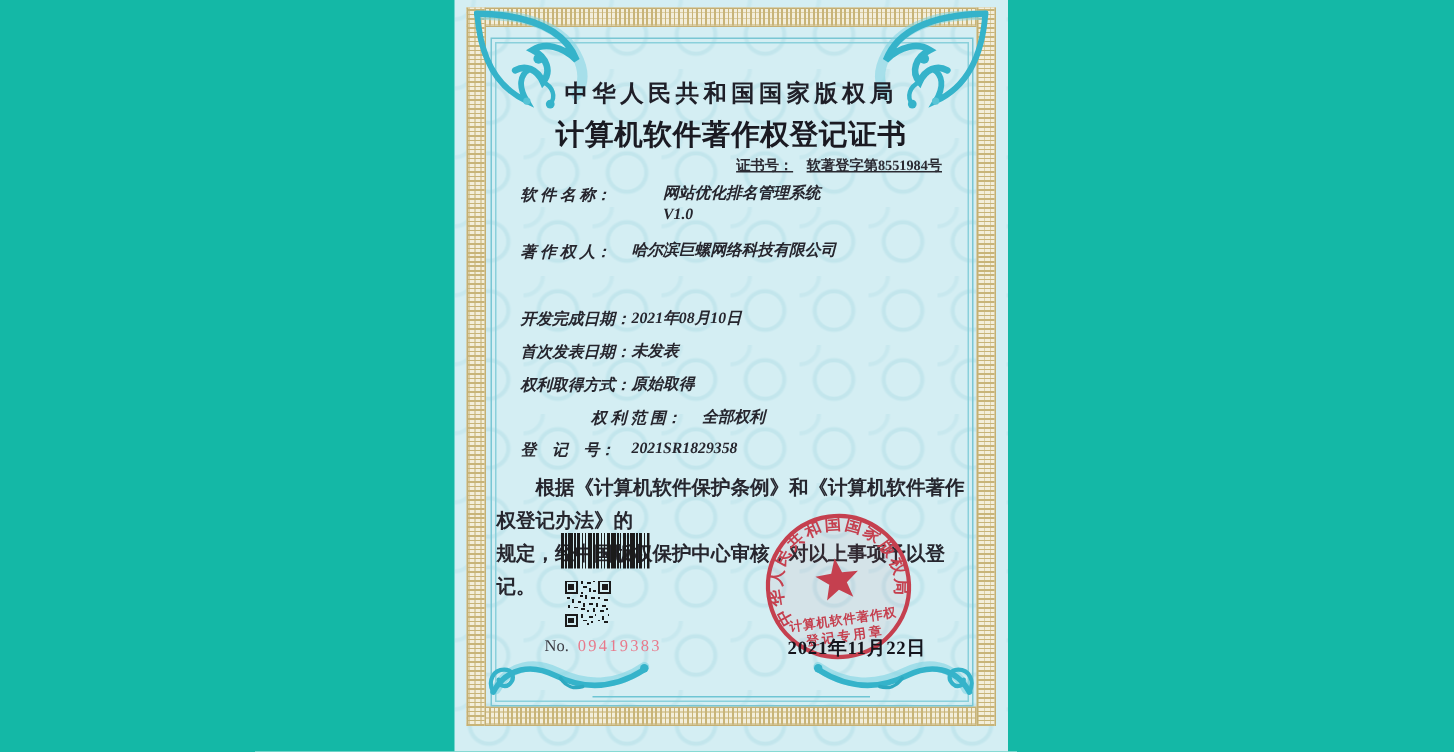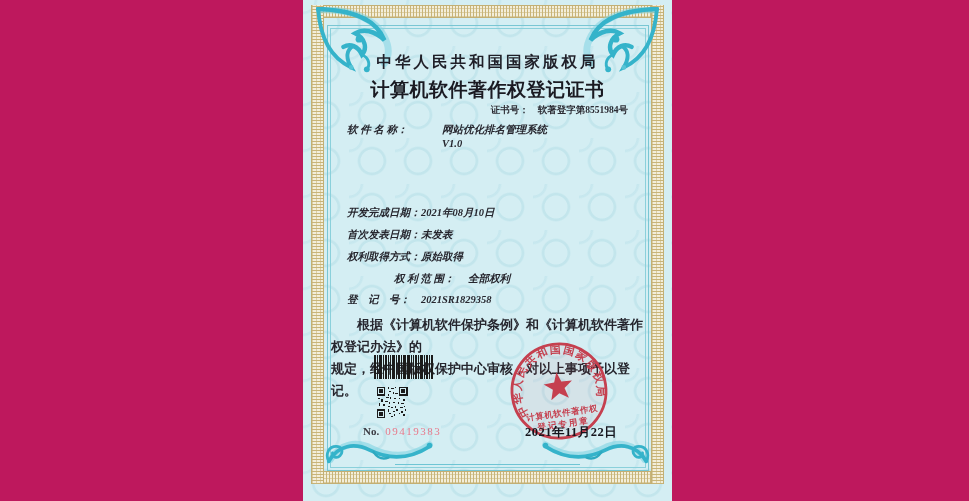--- a/index.html
+++ b/index.html
@@ -1,20 +1,20 @@
 <!DOCTYPE html>
 <html><head>
 <meta charset="utf-8">
 <style>
   html,body { margin:0; padding:0; }
   body {
     width:969px; height:501px; background:#ffffff; overflow:hidden;
     font-family:"Liberation Serif","DejaVu Serif",serif;
   }
-  .stage { position:relative; width:969px; height:501px; background:#be185d; }
+  .stage { position:relative; width:969px; height:501px; background:#14b8a6; }
 
   
   .paper {
     position:absolute; left:303px; top:0; width:369px; height:501px;
     background-color:#d4eef3;
     background-image:
       radial-gradient(circle at 23px 23px, rgba(255,255,255,0) 11px, rgba(124,196,210,0.20) 12px, rgba(124,196,210,0.20) 13.5px, rgba(255,255,255,0) 15px),
       radial-gradient(circle at 0px 0px, rgba(255,255,255,0) 11px, rgba(124,196,210,0.14) 12px, rgba(124,196,210,0.14) 13.5px, rgba(255,255,255,0) 15px);
     background-size:46px 46px;
   }
@@ -56,39 +56,39 @@
 
   .authority {
     left:0; right:0; top:52px; text-align:center;
     font-size:15.5px; font-weight:bold; letter-spacing:3px; color:#1f1f28; white-space:nowrap;
   }
   .title {
     left:0; right:0; top:77px; text-align:center;
     font-size:19px; font-weight:bold; letter-spacing:0.5px; color:#1a1a22; white-space:nowrap;
   }
   .certno {
-    top:104px; right:44px; font-size:9.5px; font-weight:bold; color:#2b2b33; white-space:nowrap;
+    top:104px; right:44px; font-size:9.5px; font-weight:bold; color:#2b2b33; white-space:nowrap;text-decoration:underline;
   }
   .certno .cn-label { margin-right:9px; }
 
   .frow { left:0; right:0; height:16px;font-style:italic; }
   .flabel { position:absolute; left:44px; font-size:10.5px; font-weight:bold; white-space:nowrap; color:#26262e; }
   .fvalue { position:absolute; left:118px; font-size:10.5px; font-weight:bold; white-space:nowrap; color:#26262e; line-height:14px; }
   .r0 .fvalue { left:139px; }
   .r0 { top:123px; } .r1 { top:161px; } .r2 { top:206px; } .r3 { top:228px; }
   .r4 { top:250px; } .r5 { top:272px;margin-left:47px; } .r6 { top:293px; }
 
   .statement { left:28px; right:22px; top:314px; font-size:13px; font-weight:bold; line-height:22px; color:#26262e; }
   .stmt-l1 { text-indent:26px; }
 
   .barcode { left:71px; top:355px; width:59px; height:24px; }
   .qrcode { left:73px; top:387px; width:32px; height:31px; }
 
   .serial { left:60px; top:425px; font-size:11px; white-space:nowrap; }
-  .serial .s-label { color:#3c3c44; font-weight:bold; margin-right:6px; }
+  .serial .s-label { color:#3c3c44; font-weight:normal; margin-right:6px; }
   .serial .s-num { color:#e8798b; letter-spacing:1.5px; }
 
   .seal { left:204px; top:339px; width:104px; height:104px; transform:rotate(-8deg); }
   .issue-date { left:222px; top:424px; font-size:12.5px; font-weight:bold; color:#15151d; letter-spacing:0.5px; white-space:nowrap; }
 </style>
 </head>
 <body>
 
 <div class="stage">
   <div class="paper">
@@ -143,20 +143,24 @@
       <div class="abs certno">
         <span class="cn-label">证书号：</span><span>软著登字第8551984号</span>
       </div>
 
       <div class="abs frow r0">
         <span class="flabel">软 件 名 称：</span>
         <span class="fvalue">
           <div>网站优化排名管理系统</div>
           <div>V1.0</div>
         </span>
+      </div>
+      <div class="abs frow r1">
+        <span class="flabel">著 作 权 人：</span>
+        <span class="fvalue">哈尔滨巨螺网络科技有限公司</span>
       </div>
       <div class="abs frow r2">
         <span class="flabel">开发完成日期：</span>
         <span class="fvalue">2021年08月10日</span>
       </div>
       <div class="abs frow r3">
         <span class="flabel">首次发表日期：</span>
         <span class="fvalue">未发表</span>
       </div>
       <div class="abs frow r4">

